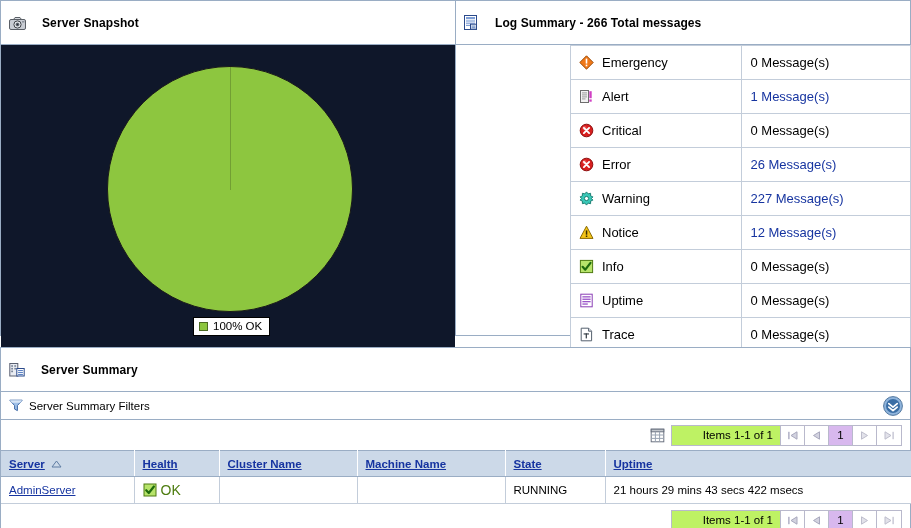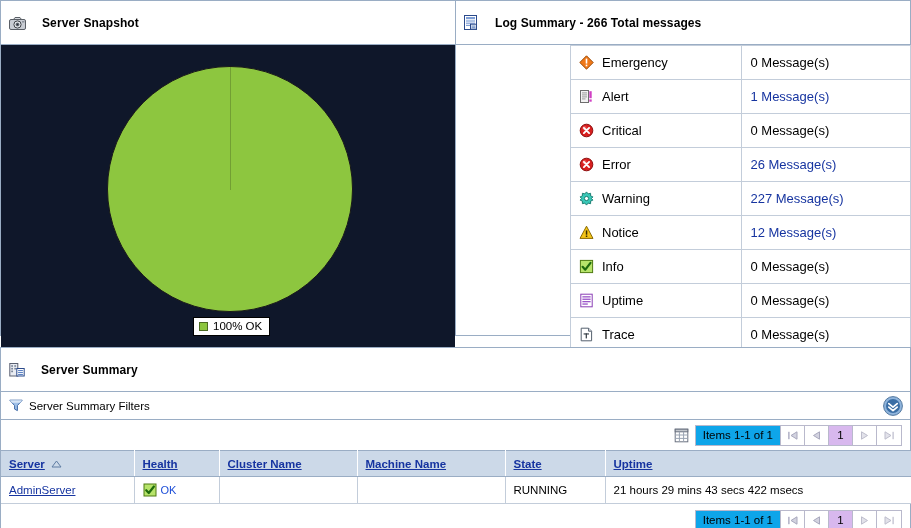--- a/index.html
+++ b/index.html
@@ -159,22 +159,23 @@
     justify-content: flex-end;
     padding-right: 8px;
     gap: 6px;
     background: #ffffff;
   }
   .pager-row.bottom { height: 32px; }
   .pager {
     display: flex;
     align-items: stretch;
     border: 1px solid #b9b9cc;
-    background: #0ea5e9;
+    background: #bef264;
     height: 21px;
+    padding-left: 24px;
   }
   .pager-items {
     display: flex; align-items: center;
     padding: 0 7px;
     font-size: 11.5px;
     color: #000;
     white-space: nowrap;
     border-right: 1px solid #b9b9cc;
   }
   .pg-btn {
@@ -224,21 +225,21 @@
     border: 1px solid #c3cdda;
     border-left: none;
     height: 27px;
     padding: 0 8px;
     font-size: 11.5px;
     background: #ffffff;
     vertical-align: middle;
   }
   .cell-link { color: #1634a0; text-decoration: underline; cursor: pointer; }
   .health-cell-inner { display: flex; align-items: center; gap: 4px; }
-  .health-ok { color: #1d4ed8; font-size: 11px; }
+  .health-ok { color: #4d7c0f; font-size: 14px; }
 </style>
 </head>
 <body>
 
 <div id="app">
 
   <section class="panel" id="snapshot-panel">
     <div class="panel-head">
       <span class="ico">
         <svg width="17" height="14" viewBox="0 0 17 14">

